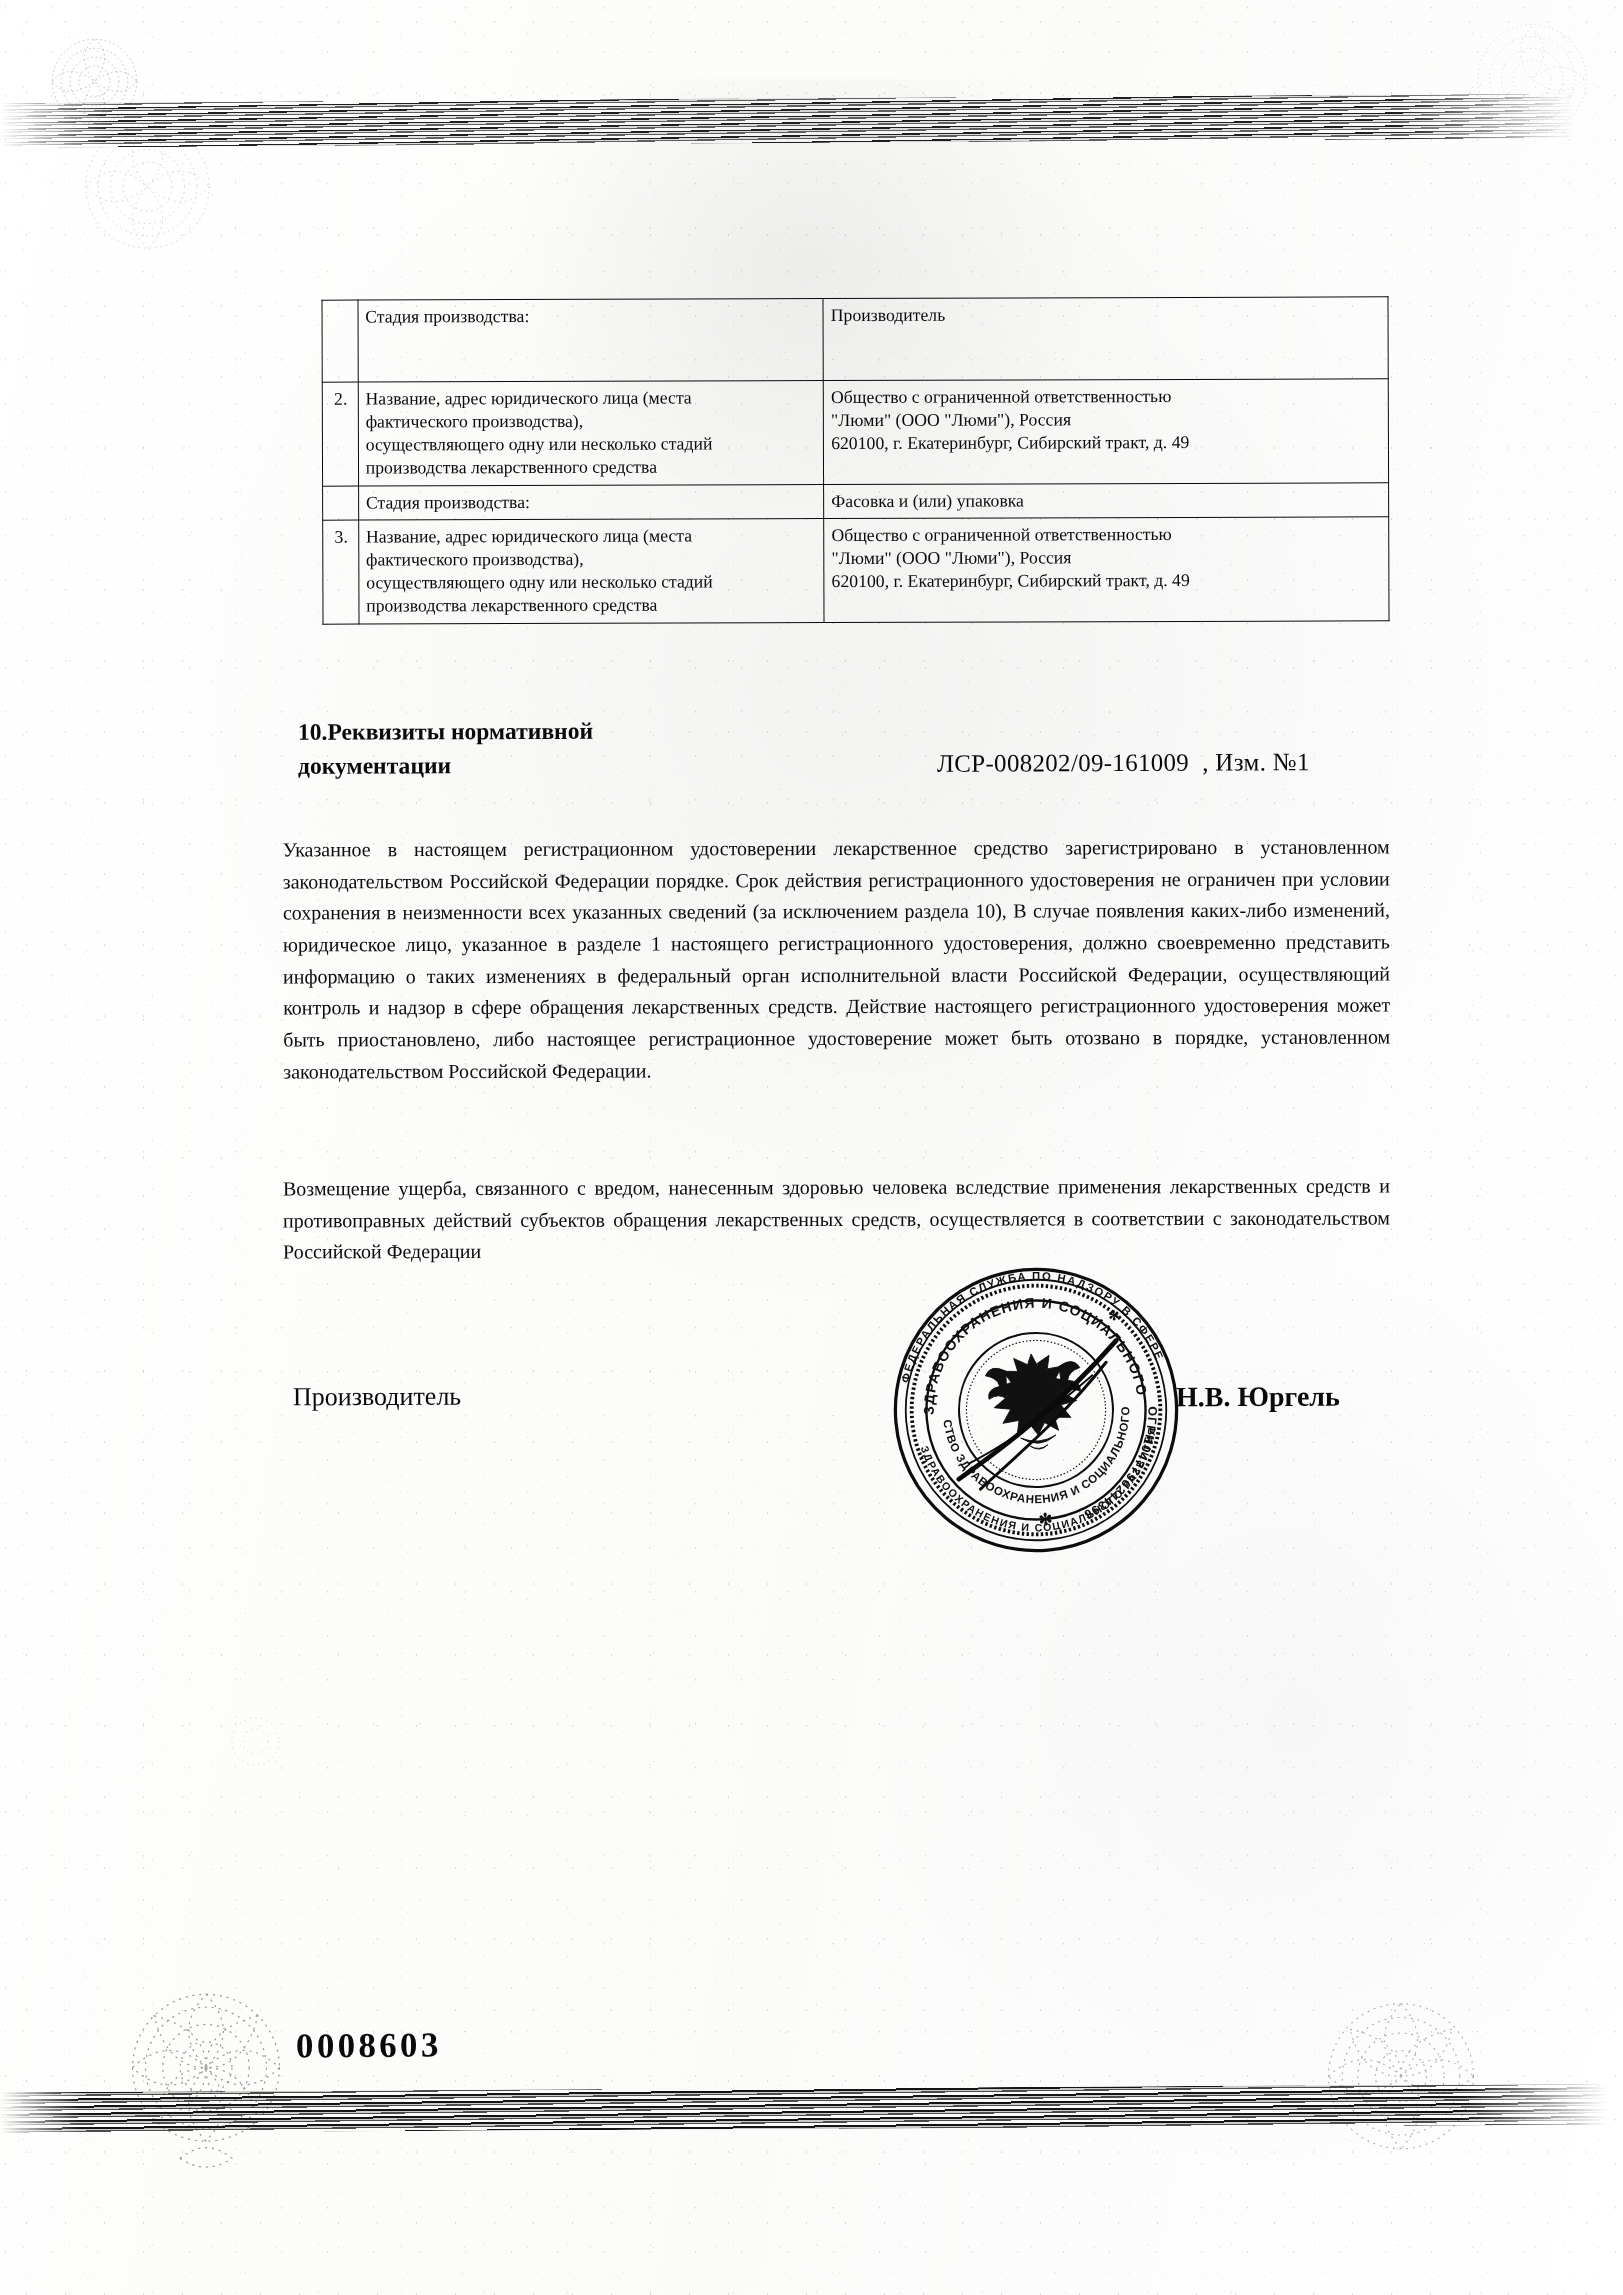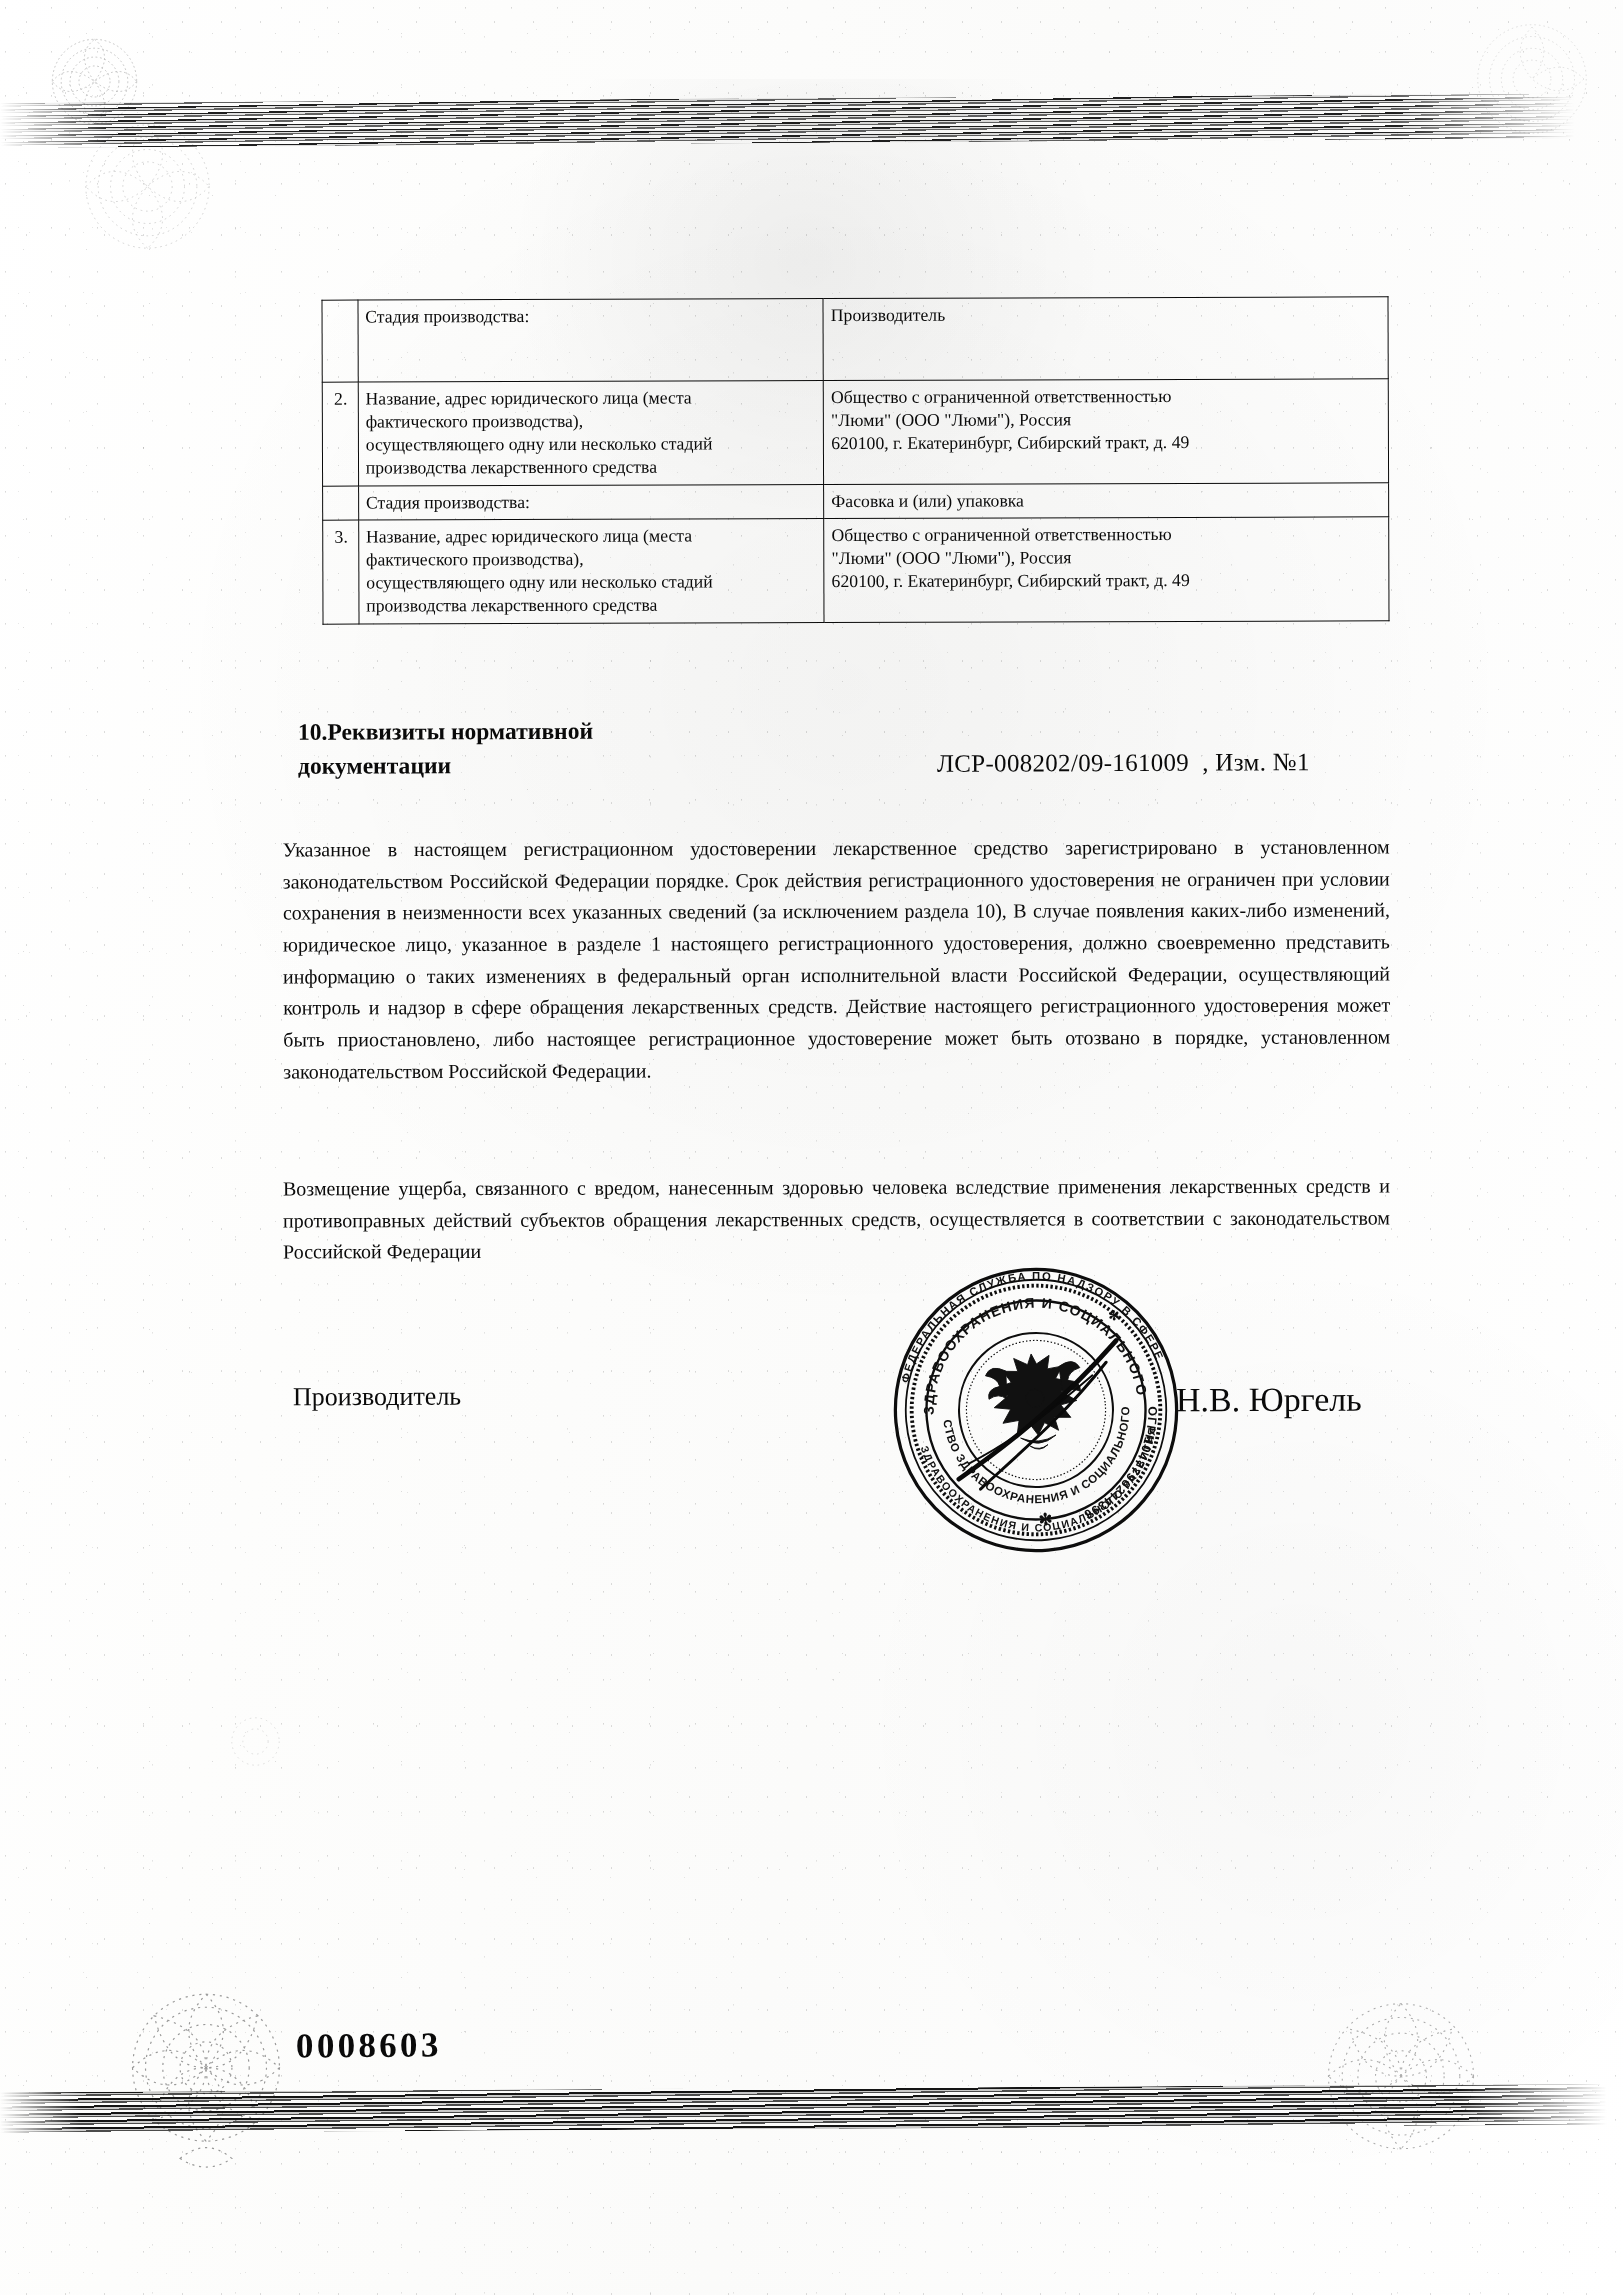--- a/index.html
+++ b/index.html
@@ -125,21 +125,21 @@
   #para1{top:833px;}
   #para2{top:1172px;}
 
   
   #sig-label{
     position:absolute;left:293px;top:1382px;
     font-size:26px;transform:rotate(-.2deg);
   }
   #sig-name{
     position:absolute;left:1176px;top:1381px;
-    font-size:34px;white-space:pre;transform:rotate(-.2deg);
+    font-size:28px;white-space:pre;transform:rotate(-.2deg);font-weight:bold;
   }
 
   
   #stamp{
     position:absolute;left:888px;top:1262px;
     width:296px;height:296px;
     transform:rotate(-5deg);
     pointer-events:none;
   }
   #stamp svg{display:block;width:100%;height:100%;}

